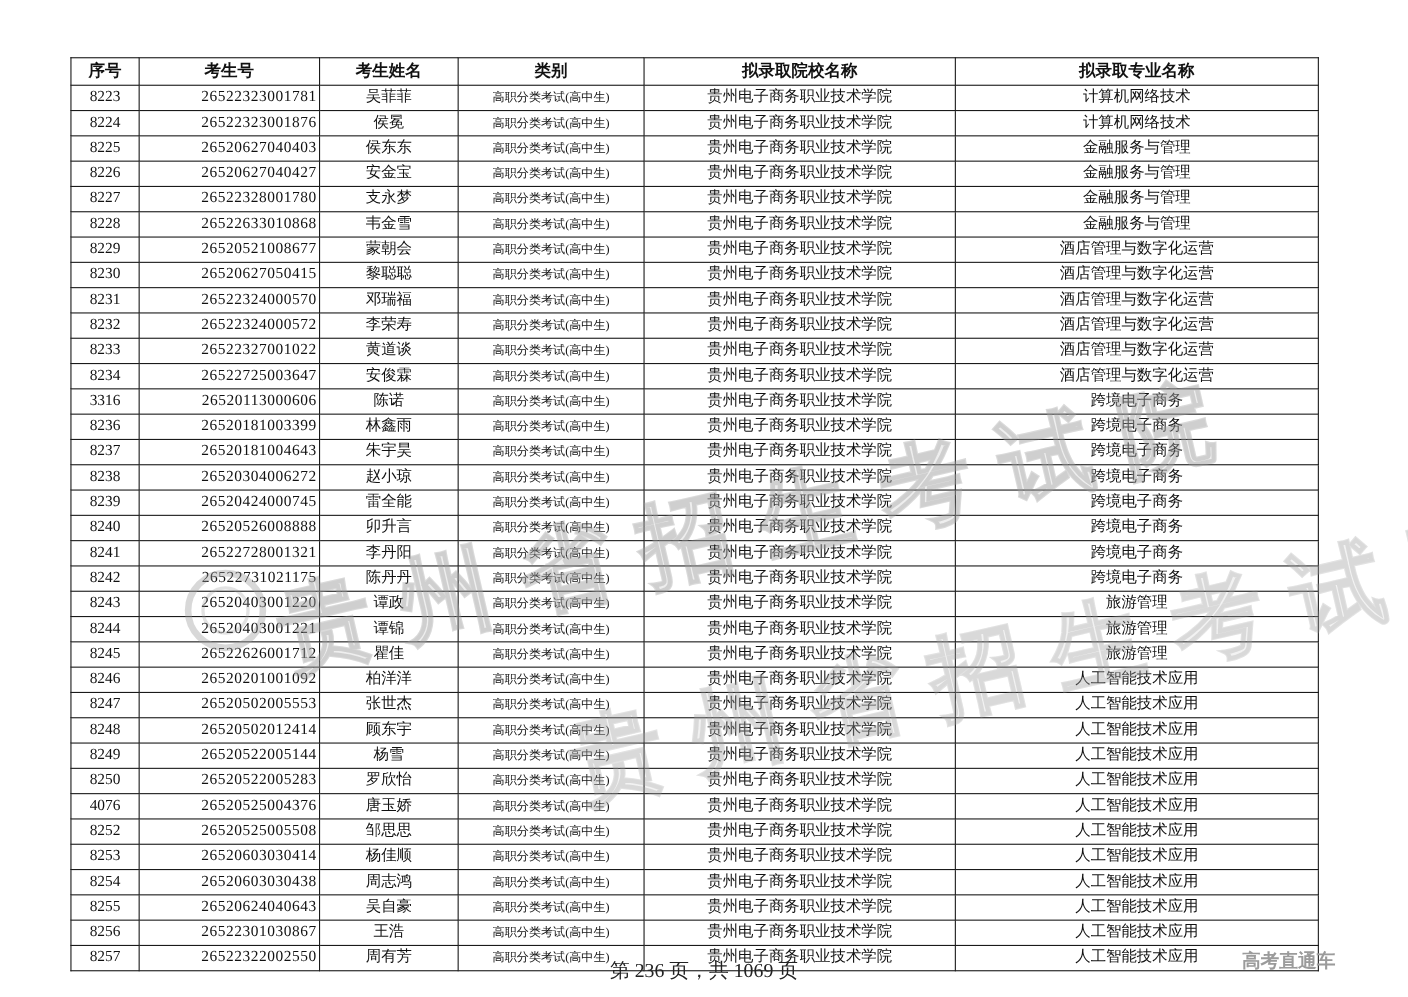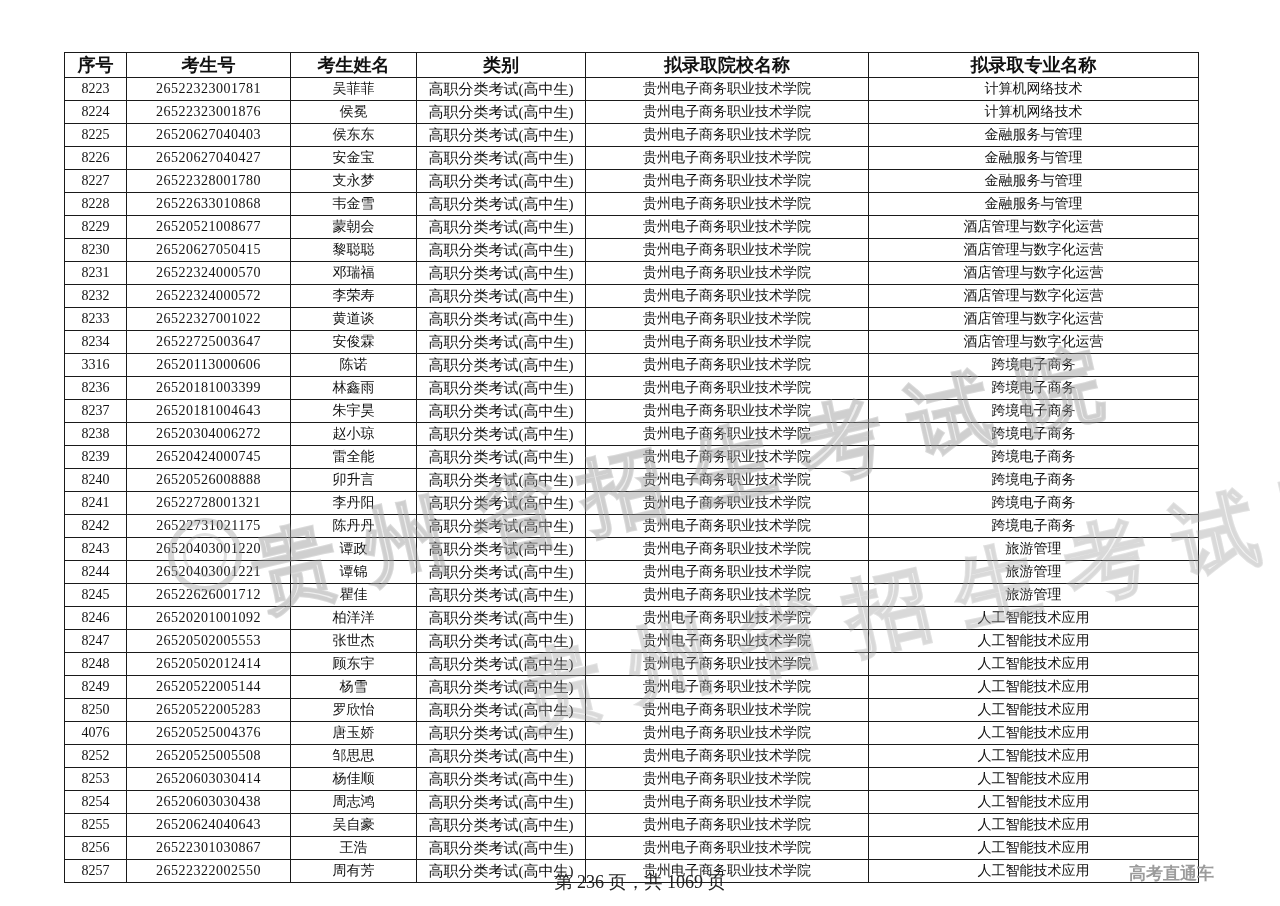--- a/index.html
+++ b/index.html
@@ -29,27 +29,27 @@
     text-align: center;
     vertical-align: middle;
     padding: 0 2px;
     white-space: nowrap;
     overflow: hidden;
     font-size: 14px;
     height: 22px;
     line-height: 22px;
   }
   .admission-table th {
-    font-size: 18px;
+    font-size: 15px;
     font-weight: bold;
     height: 24px;
     line-height: 24px;
   }
-  .admission-table td.col-3 { font-size: 15px; }
-  .admission-table td.col-1 { letter-spacing: 0.5px; }
+  .admission-table td.col-3 { font-size: 11px; }
+  .admission-table td.col-1 { letter-spacing: 0.5px; text-align: right; }
 
   .footer-pageinfo {
     position: absolute;
     left: 0;
     right: 0;
     top: 870px;
     text-align: center;
     font-size: 18px;
     color: #222;
   }

